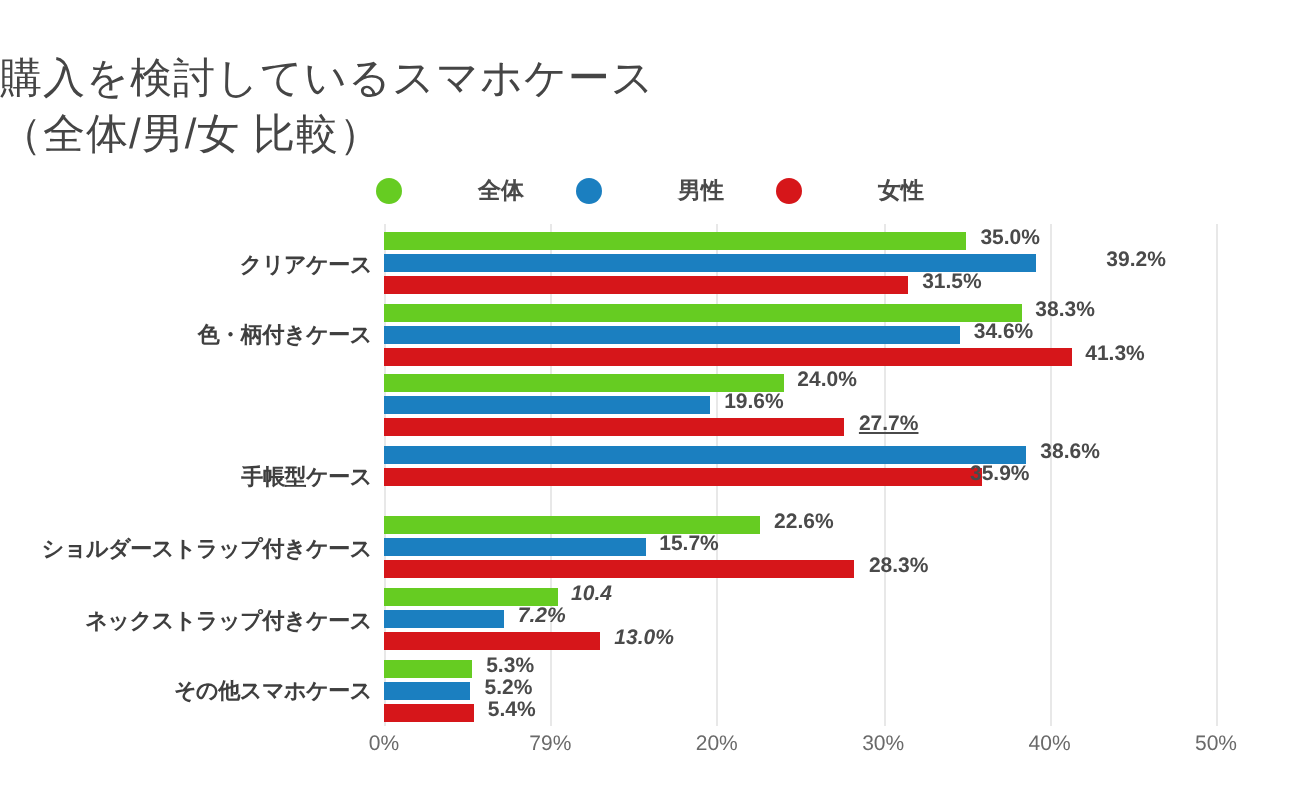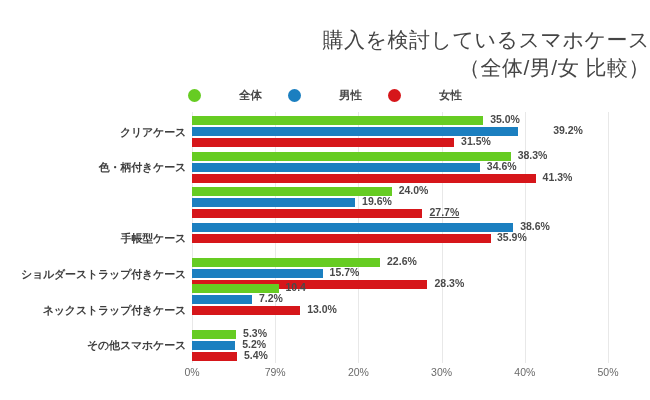--- a/index.html
+++ b/index.html
@@ -19,21 +19,21 @@
     height: 400px;
     box-sizing: border-box;
   }
 
   
   .title-block {
     position: absolute;
     left: 0;
     top: 26px;
     width: 650px;
-    text-align: right;
+    text-align: left;
   }
   .title-line {
     font-size: 21px;
     color: #454545;
     line-height: 28px;
     letter-spacing: 0.5px;
     white-space: nowrap;
   }
 
   
@@ -237,38 +237,38 @@
           <span class="bar-value" style="left: 237.464px; text-decoration: underline;">27.7%</span>
         </div>
       </div>
       <div class="bar-group" style="top: 110.8px;">
         <div class="bar-row">
           <div class="bar" style="width: 321.152px; background: rgb(27, 127, 192);"></div>
           <span class="bar-value" style="left: 328.152px;">38.6%</span>
         </div>
         <div class="bar-row">
           <div class="bar" style="width: 298.688px; background: rgb(214, 22, 26);"></div>
-          <span class="bar-value" style="left: 305px; text-align: right;">35.9%</span>
+          <span class="bar-value" style="left: 293px; text-align: right;">35.9%</span>
         </div>
       </div>
       <div class="bar-group" style="top: 146.4px;">
         <div class="bar-row">
           <div class="bar" style="width: 188.032px; background: rgb(102, 204, 34);"></div>
           <span class="bar-value" style="left: 195.032px;">22.6%</span>
         </div>
         <div class="bar-row">
           <div class="bar" style="width: 130.624px; background: rgb(27, 127, 192);"></div>
           <span class="bar-value" style="left: 137.624px;">15.7%</span>
         </div>
         <div class="bar-row">
           <div class="bar" style="width: 235.456px; background: rgb(214, 22, 26);"></div>
           <span class="bar-value" style="left: 242.456px;">28.3%</span>
         </div>
       </div>
-      <div class="bar-group" style="top: 172px;">
+      <div class="bar-group" style="top: 182px; font-style: italic;">
         <div class="bar-row">
           <div class="bar" style="width: 86.528px; background: rgb(102, 204, 34);"></div>
           <span class="bar-value" style="left: 93.528px;">10.4</span>
         </div>
         <div class="bar-row">
           <div class="bar" style="width: 59.904px; background: rgb(27, 127, 192);"></div>
           <span class="bar-value" style="left: 66.904px;">7.2%</span>
         </div>
         <div class="bar-row">
           <div class="bar" style="width: 108.16px; background: rgb(214, 22, 26);"></div>

